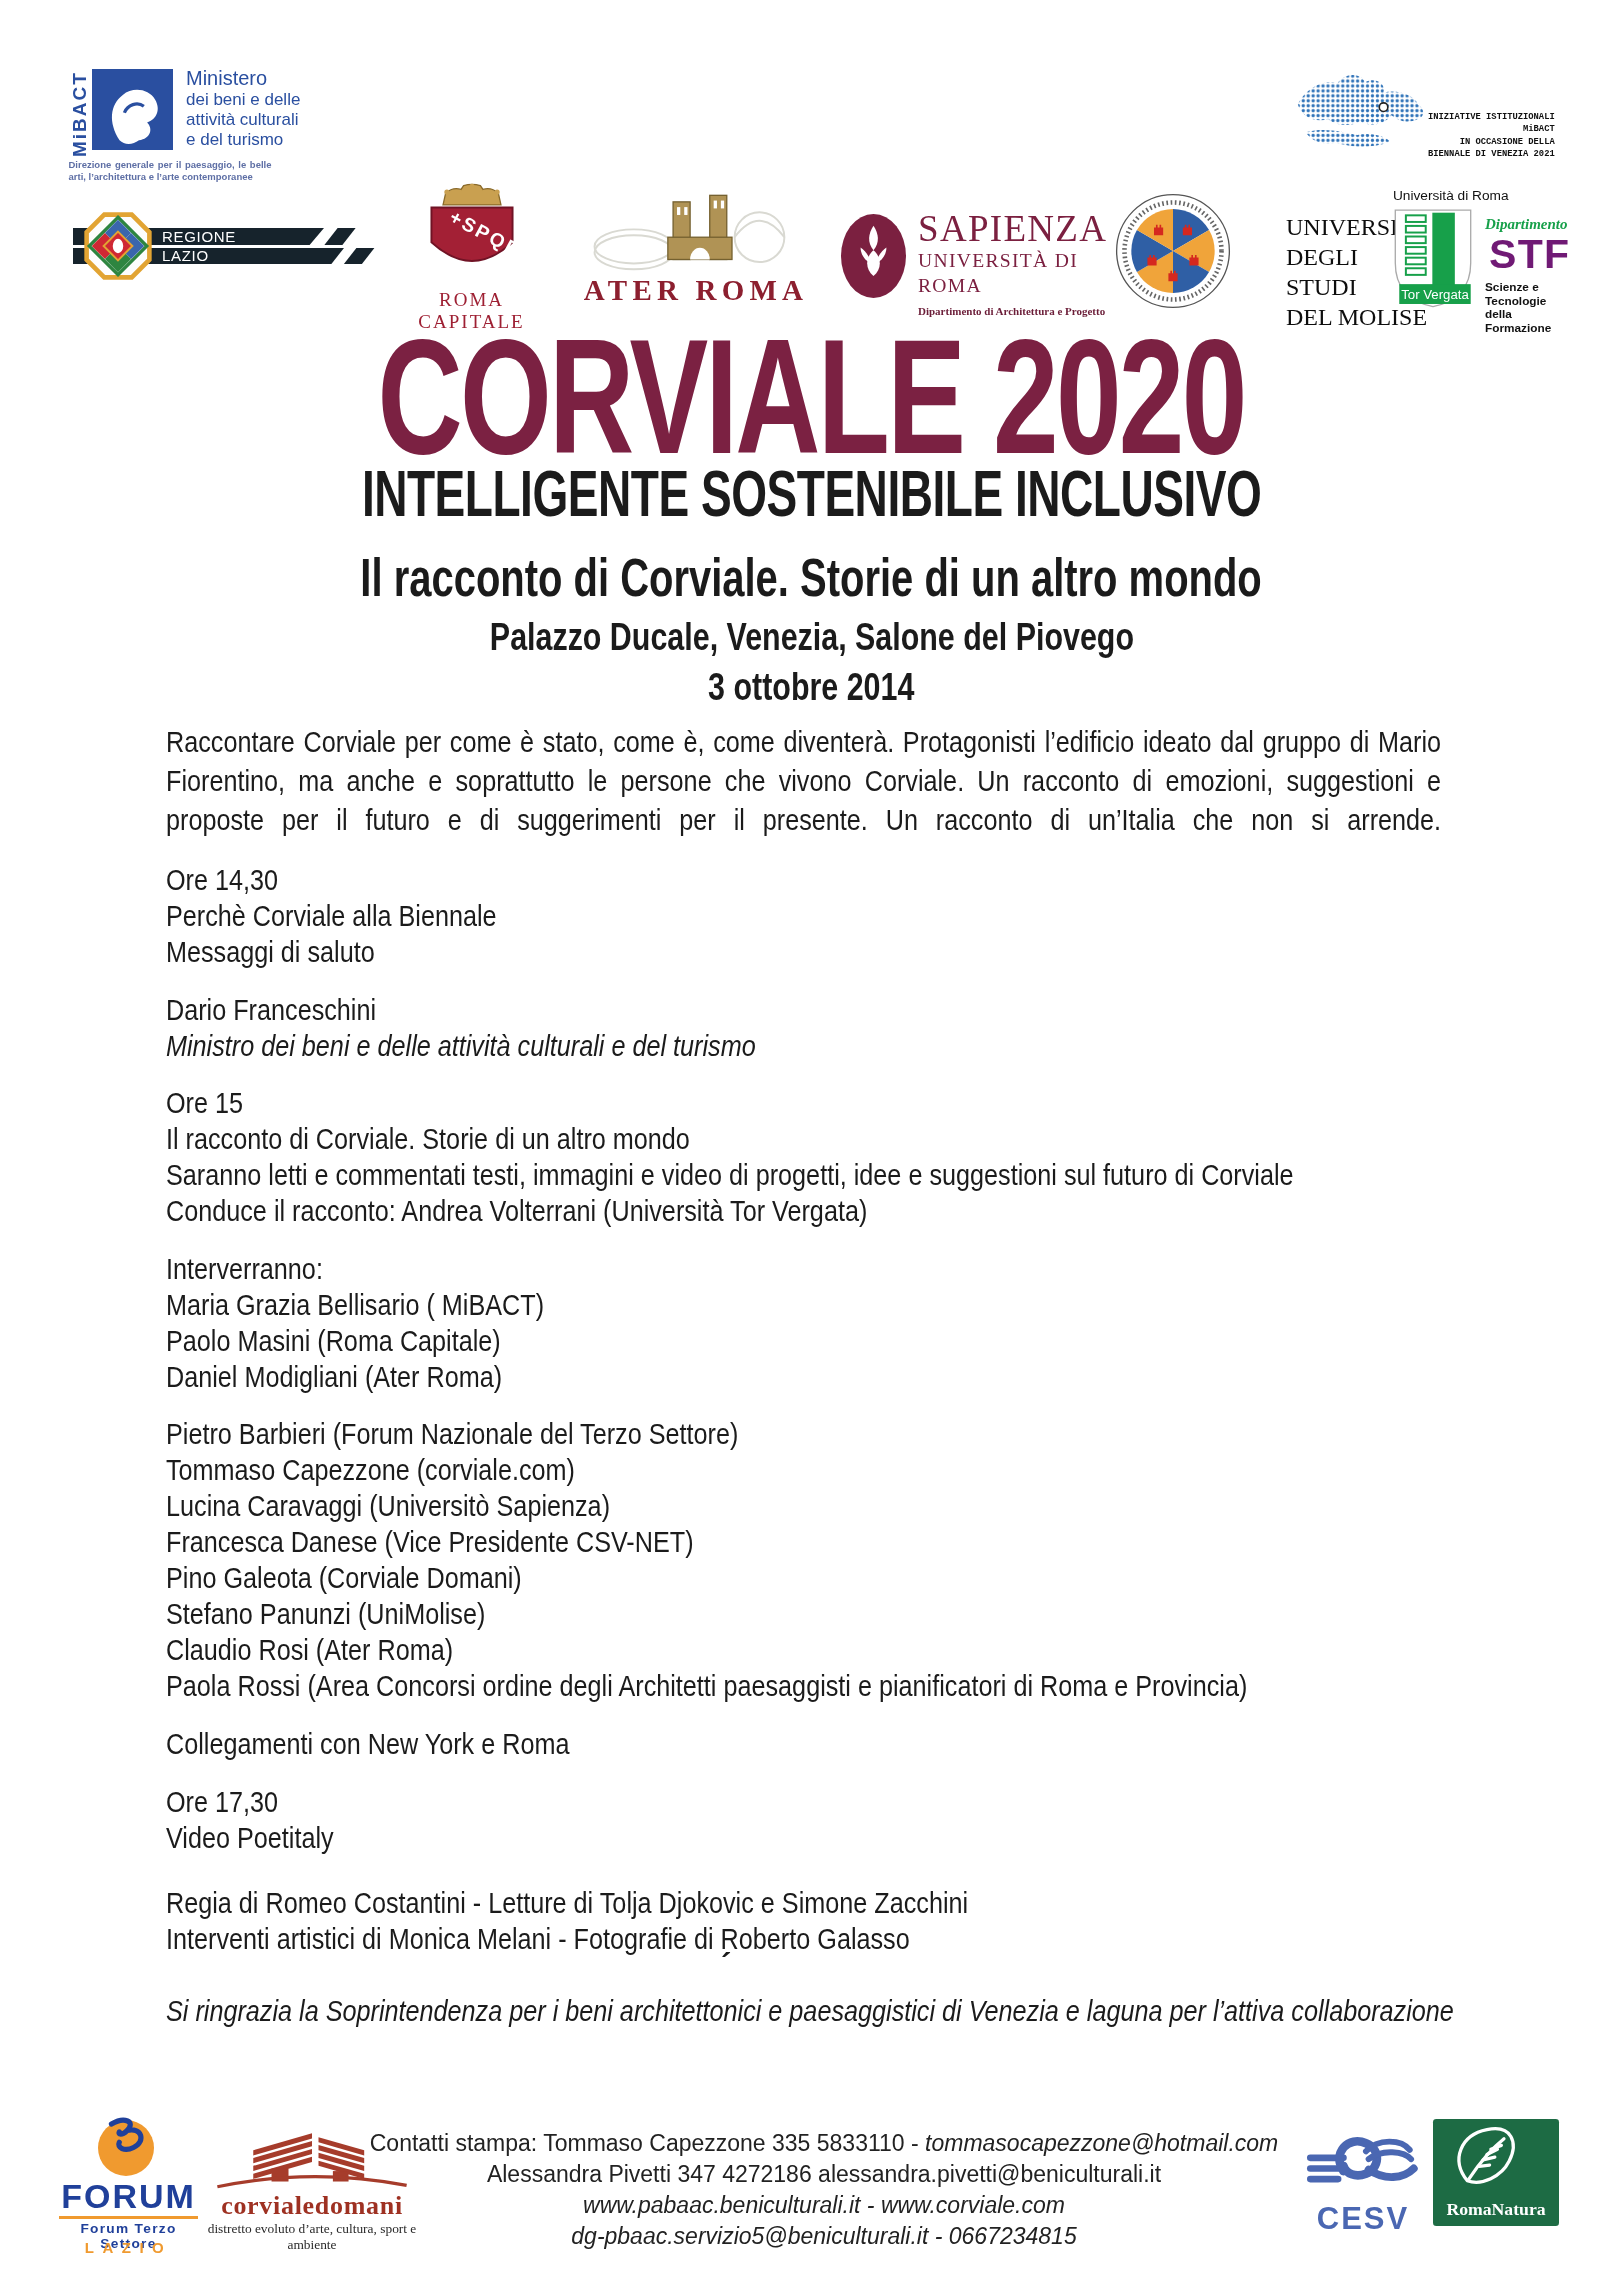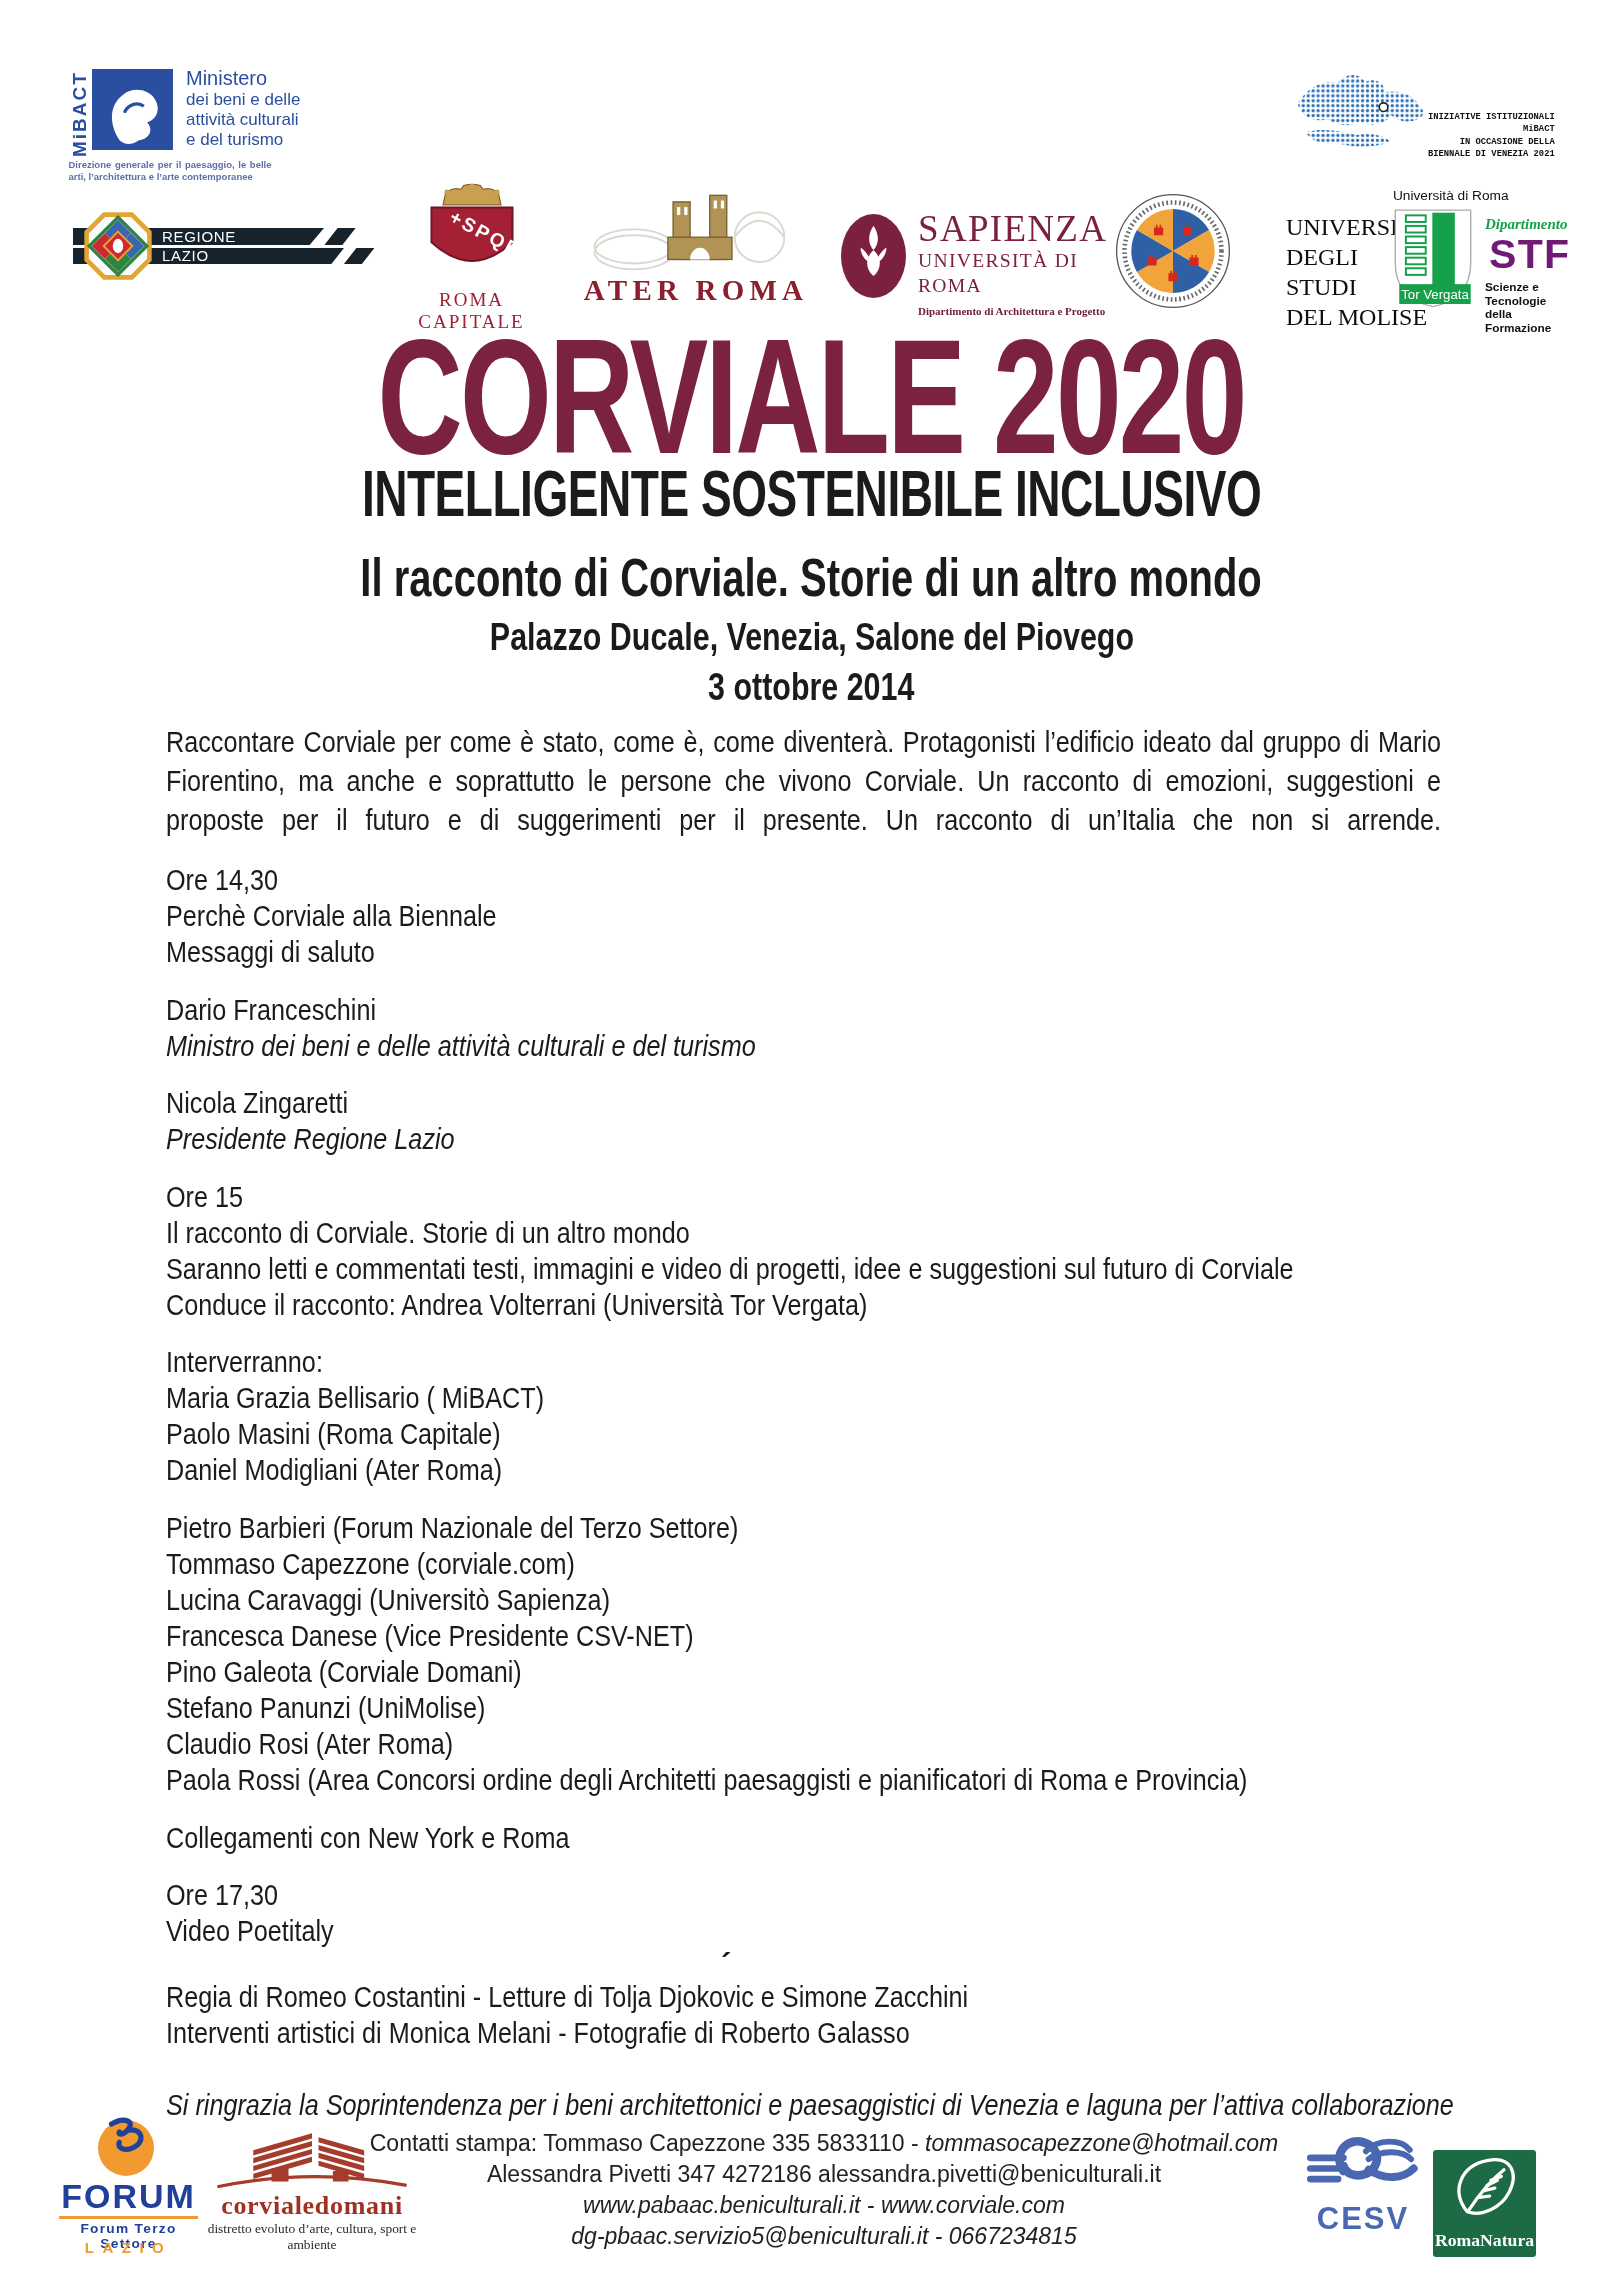--- a/index.html
+++ b/index.html
@@ -110,21 +110,21 @@
 
   #lg-cd{position:absolute;left:204px;top:2128px;width:216px;height:128px;text-align:center;}
   #lg-cd svg{width:196px;height:62px;}
   .cd-name{color:#9e3122;font-family:"Liberation Serif",serif;font-weight:bold;font-size:26px;line-height:27.5px;letter-spacing:0.7px;}
   .cd-tag{color:#2a2a2a;font-family:"Liberation Serif",serif;font-size:13.4px;margin-top:1.3px;}
 
   #lg-cesv{position:absolute;left:1301px;top:2128px;width:124px;height:124px;text-align:center;}
   #lg-cesv svg{width:116px;height:71px;}
   .cesv-name{color:#4a67b2;font-weight:bold;font-size:31px;letter-spacing:2px;margin-top:0px;}
 
-  #lg-rn{position:absolute;left:1433px;top:2119px;width:103px;height:107px;background:#1d6b44;border-radius:3.3px;margin-top:31px;}
+  #lg-rn{position:absolute;left:1433px;top:2119px;width:126px;height:107px;background:#1d6b44;border-radius:3.3px;}
   #lg-rn svg{position:absolute;left:15.7px;top:3.9px;width:72px;height:69px;}
   .rn-name{position:absolute;bottom:5.9px;width:100%;text-align:center;color:#fff;
            font-family:"Liberation Serif",serif;font-weight:bold;font-size:17.7px;}
 </style>
 </head>
 <body>
 
 <header>
 
   <div id="lg-mibact">
@@ -310,24 +310,20 @@
     <div class="pl">Ore 14,30</div>
     <div class="pl">Perchè Corviale alla Biennale</div>
     <div class="pl">Messaggi di saluto</div>
   </div>
 
   <div class="pblock">
     <div class="pl">Dario Franceschini</div>
     <div class="pl it">Ministro dei beni e delle attività culturali e del turismo</div>
   </div>
 
-  <div class="pblock">
-    <div class="pl">Nicola Zingaretti</div>
-    <div class="pl it">Presidente Regione Lazio</div>
-  </div>
 
   <div class="pblock">
     <div class="pl">Ore 15</div>
     <div class="pl">Il racconto di Corviale. Storie di un altro mondo</div>
     <div class="pl">Saranno letti e commentati testi, immagini e video di progetti, idee e suggestioni sul futuro di Corviale</div>
     <div class="pl">Conduce il racconto: Andrea Volterrani (Università Tor Vergata)</div>
   </div>
 
   <div class="pblock">
     <div class="pl">Interverranno:</div>

